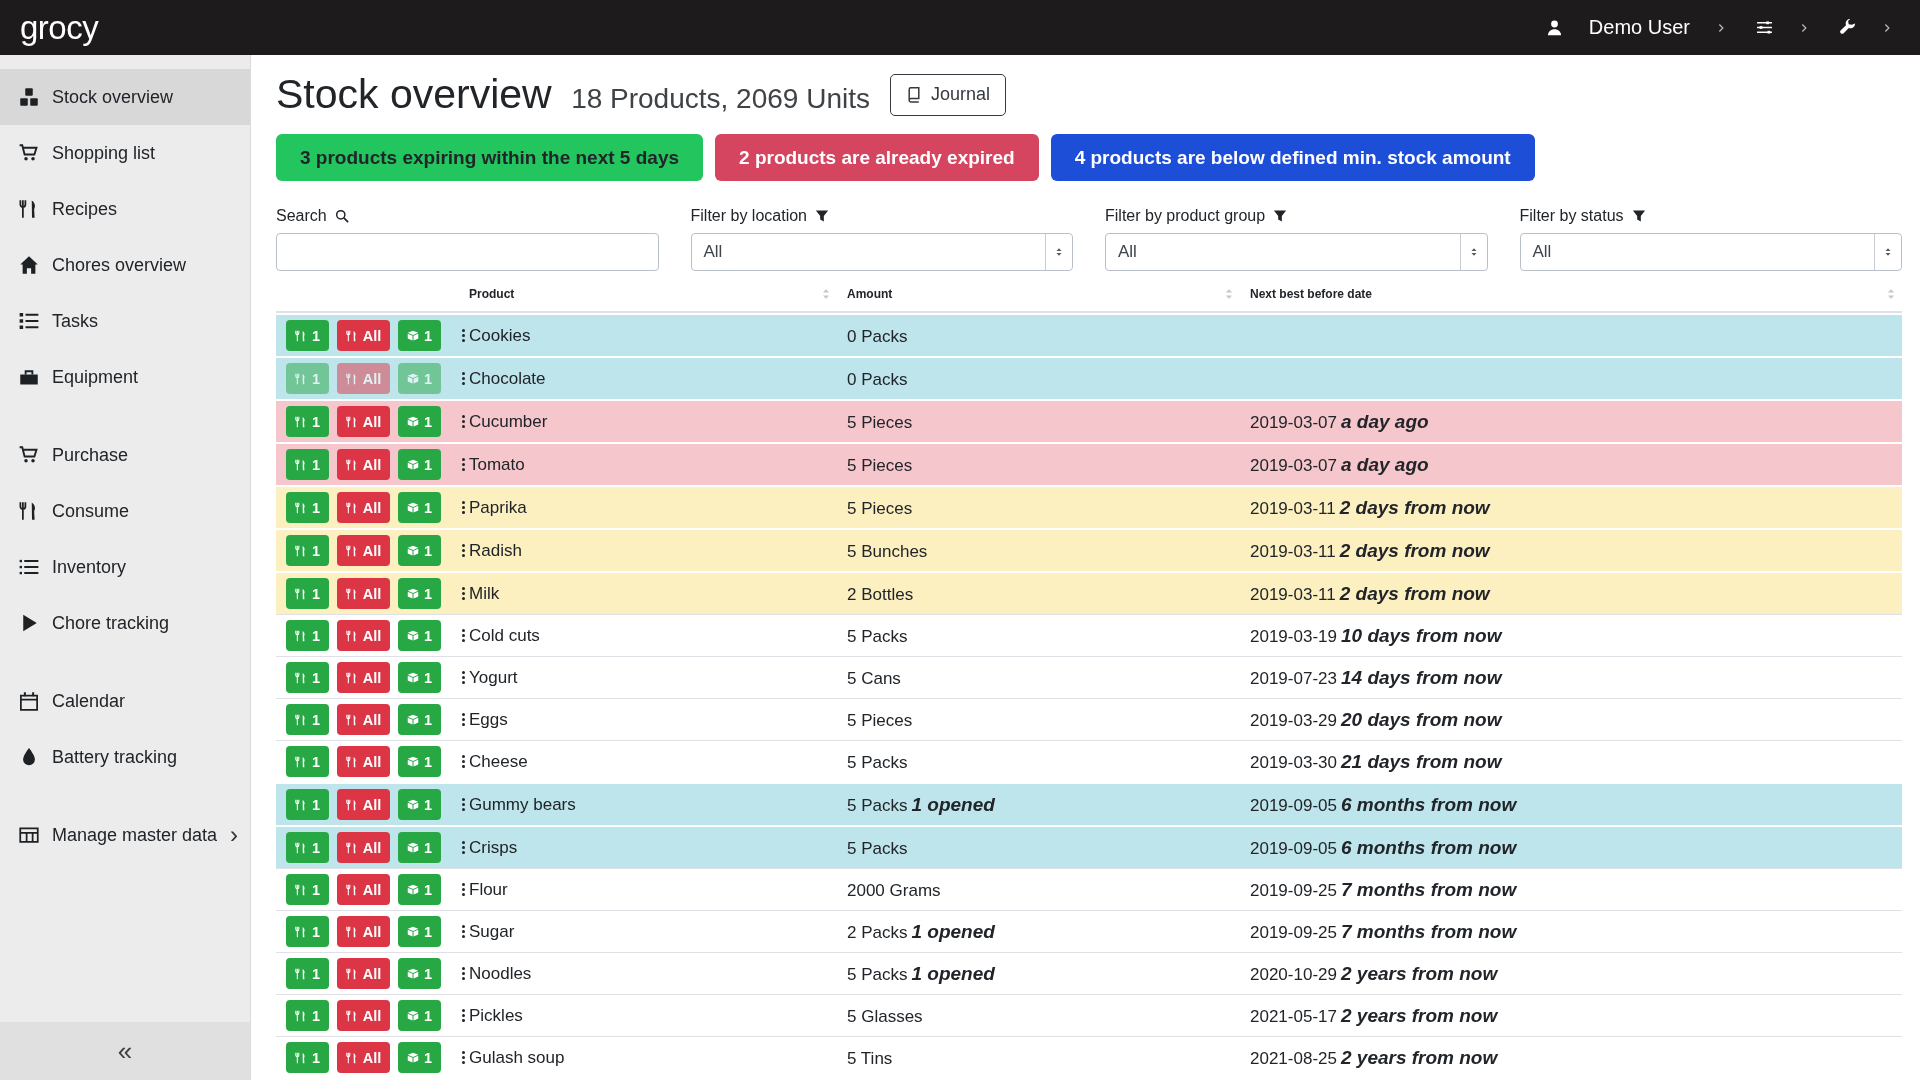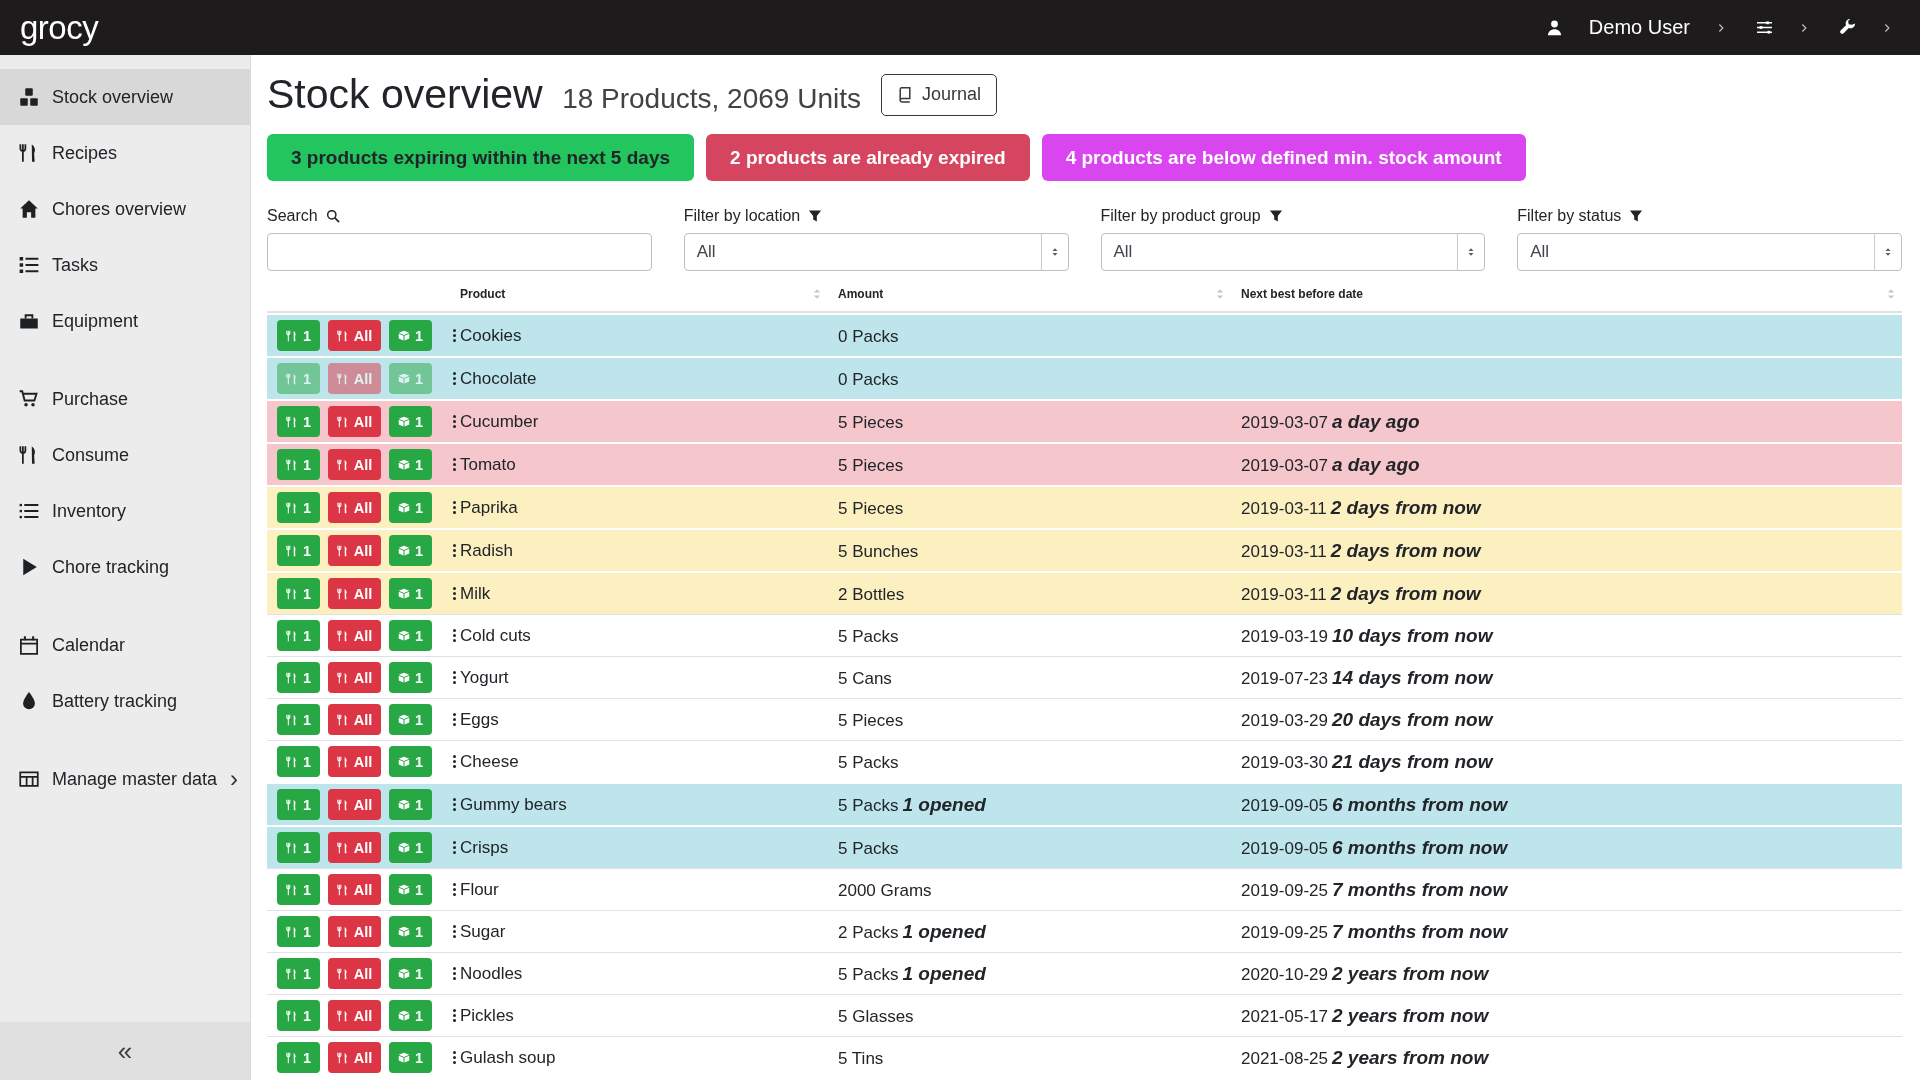--- a/index.html
+++ b/index.html
@@ -30,21 +30,21 @@
   .side-item.active { background: #d8d8d8; }
   .side-item.gap { margin-top: 22px; }
   .side-icon { width: 20px; height: 20px; flex: none; color: #1d2124; }
   .side-label { white-space: nowrap; }
   .side-chevron { margin-left: auto; font-size: 24px; line-height: 1; color: #333; display: none; }
   .side-chevron.show { display: block; }
   .side-collapse { height: 58px; background: #e0e0e0; display: flex; align-items: center;
                    justify-content: center; font-size: 26px; color: #3f3f3f; cursor: pointer; }
 
   
-  .main { flex: 1; padding: 16px 18px 0 16px; overflow: hidden; }
+  .main { flex: 1; padding: 16px 18px 0 10px; overflow: hidden; margin-left: 15px; }
   .page-head { display: flex; align-items: center; gap: 20px; }
   .page-title { margin: 0; font-size: 41px; font-weight: 500; line-height: 1.15; }
   .page-subtitle { font-size: 28px; font-weight: 400; color: #3f4346; margin-left: 8px; }
   .journal-btn { display: inline-flex; align-items: center; gap: 9px; height: 42px; padding: 0 15px;
                  background: #fff; border: 1px solid #343a40; border-radius: 5px; font-size: 18px;
                  color: #343a40; cursor: pointer; font-family: inherit; }
   .journal-btn .btn-book { width: 16px; height: 16px; }
 
   .alerts { display: flex; gap: 12px; margin: 16px 0 26px; }
   .alert-pill { display: flex; align-items: center; height: 47px; padding: 0 24px;
@@ -147,20 +147,31 @@
             <svg viewBox="0 0 16 16" fill="currentColor" aria-hidden="true">
               <rect x="5" y="1" width="6" height="6" rx="0.8"></rect>
               <rect x="1" y="9" width="6" height="6" rx="0.8"></rect>
               <rect x="9" y="9" width="6" height="6" rx="0.8"></rect>
             </svg>
           </span>
           <span class="side-label">Stock overview</span>
 
         </div>
 
+        <div class="side-item">
+          <span class="side-icon icon-slot">
+            <svg viewBox="0 0 16 16" fill="currentColor" aria-hidden="true">
+              <path d="M0.5 1.8h2.1l1.9 7.4h7.8l1.7-5.4H3.5" fill="none" stroke="currentColor" stroke-width="1.5"></path>
+              <circle cx="5.6" cy="12.6" r="1.4"></circle>
+              <circle cx="11.2" cy="12.6" r="1.4"></circle>
+            </svg>
+          </span>
+          <span class="side-label">Shopping list</span>
+
+        </div>
 
         <div class="side-item">
           <span class="side-icon icon-slot">
             <svg viewBox="0 0 16 16" fill="currentColor" aria-hidden="true">
               <path d="M3.1 1v14M1.1 1v3.4a2 2 0 0 0 4 0V1" fill="none" stroke="currentColor" stroke-width="1.4"></path>
               <path d="M10.2 1.2c2.5 1.7 3.3 4.6 1.9 6.9l0.4 6.9h-2.1z"></path>
             </svg>
           </span>
           <span class="side-label">Recipes</span>
 
@@ -305,21 +316,21 @@
         <span>Journal</span>
       </button>
     </div>
 
     <div class="alerts">
 
         <div class="alert-pill" style="background: #22c55e; color: rgb(33, 37, 41);">3 products expiring within the next 5 days</div>
 
         <div class="alert-pill" style="background: rgb(213, 69, 95); color: rgb(255, 255, 255);">2 products are already expired</div>
 
-        <div class="alert-pill" style="background: #d946ef; color: rgb(255, 255, 255);">4 products are below defined min. stock amount</div>
+        <div class="alert-pill" style="background: #1d4ed8; color: rgb(255, 255, 255);">4 products are below defined min. stock amount</div>
 
     </div>
 
     <div class="filters">
       <div>
         <div class="filter-label">
           <span>Search</span>
           <span class="flt-icon">
               <svg viewBox="0 0 16 16" fill="currentColor" aria-hidden="true">
                 <circle cx="6.6" cy="6.6" r="4.7" fill="none" stroke="currentColor" stroke-width="1.7"></circle>

